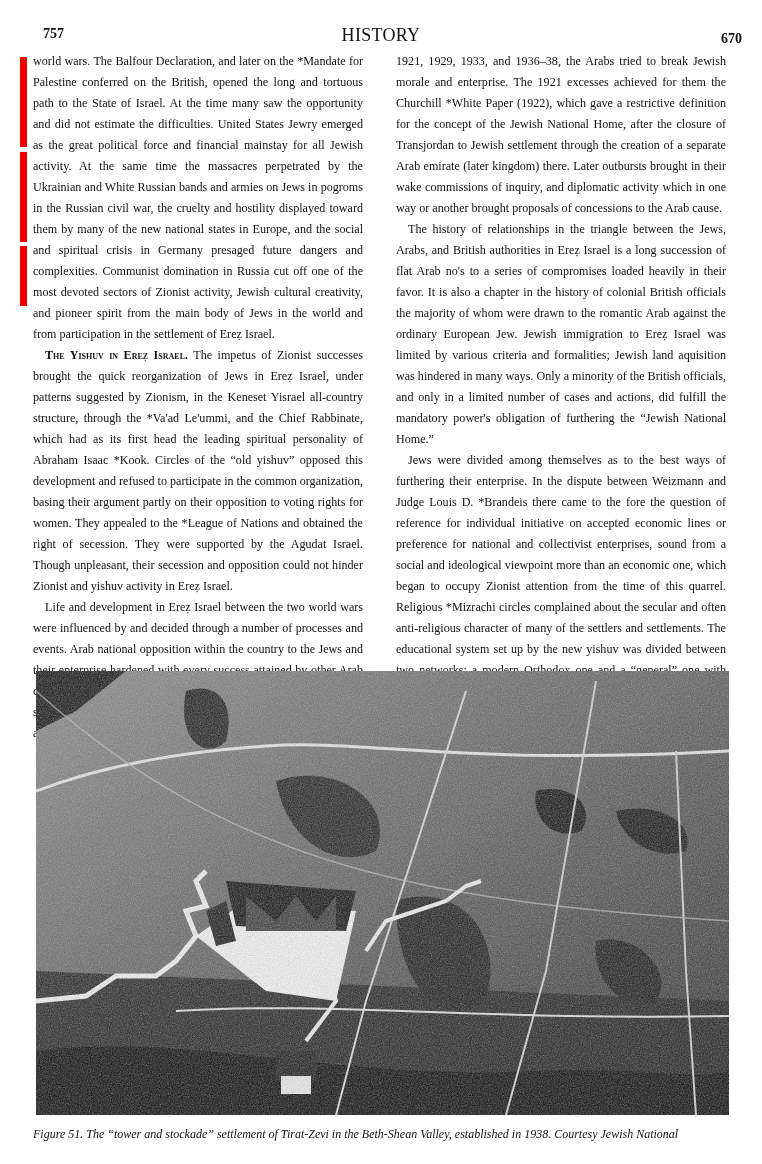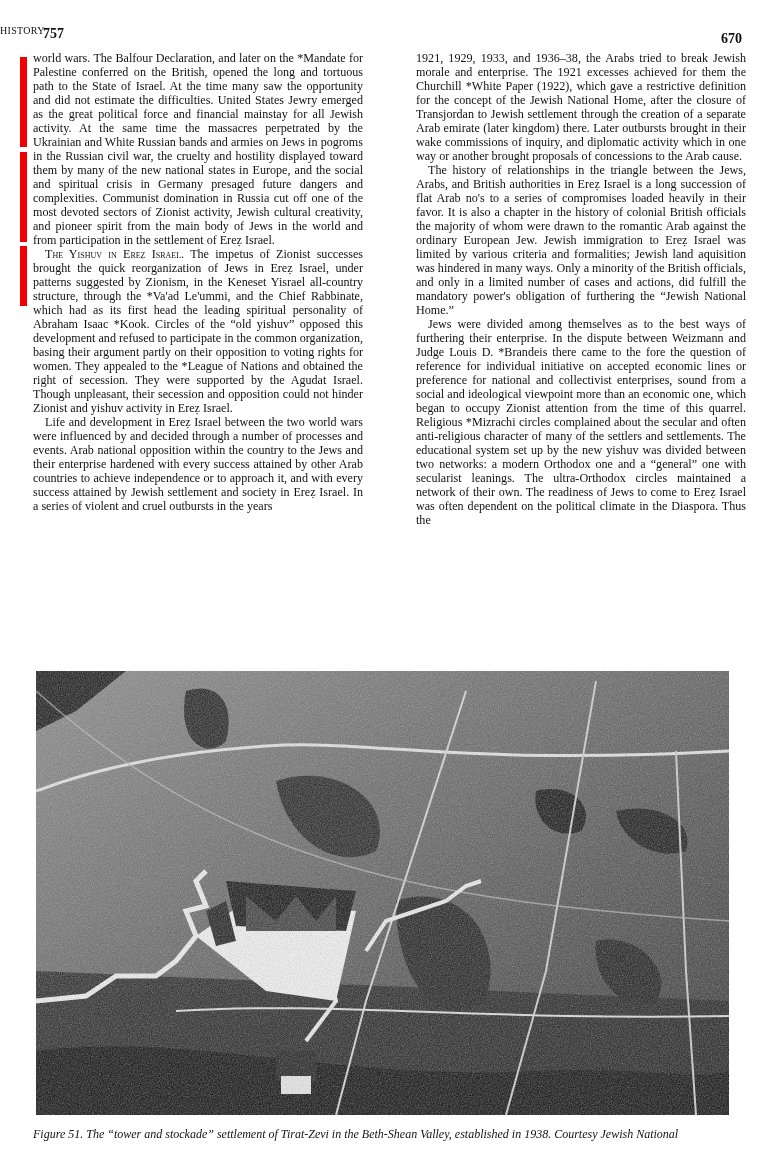--- a/index.html
+++ b/index.html
@@ -3,31 +3,31 @@
 <meta charset="utf-8">
 <style>
   html, body { margin: 0; padding: 0; background: #ffffff; }
   body {
     width: 762px; height: 1164px; position: relative; overflow: hidden;
     font-family: "Liberation Serif", "DejaVu Serif", serif; color: #111;
   }
   .page-num { position: absolute; font-size: 14px; font-weight: bold; margin-left: 10px; }
   #pn-left { left: 33px; top: 26px; }
   #pn-right { left: 711px; top: 31px; }
-  #running-head { position: absolute; left: 0; width: 762px; top: 25px; 
-    font-size: 10px; letter-spacing: 0.3px; }
+  #running-head { position: absolute; left: 0; width: 762px; top: 25px; text-align: center;
+    font-size: 18px; letter-spacing: 0.3px; }
   .col {
     position: absolute; top: 51px; width: 330px;
-    font-size: 12.1px; line-height: 14px; text-align: justify;
+    font-size: 12.1px; line-height: 21px; text-align: justify;
   }
   #col-left { left: 33px; }
-  #col-right { left: 416px; }
+  #col-right { left: 396px; }
   .col p { margin: 0; }
   .col p.indent { text-indent: 12px; }
-  .sc { font-variant: small-caps; }
+  .sc { font-variant: small-caps; font-weight: bold; }
   .it { }
   .change-bar { position: absolute; left: 20px; width: 7px; background: #f00000; }
   #bar1 { top: 57px; height: 90px; }
   #bar2 { top: 152px; height: 90px; }
   #bar3 { top: 246px; height: 60px; }
   #photo { position: absolute; left: 36px; top: 671px; width: 693px; height: 444px;
     background: #2a2a2a; overflow: hidden; }
   #photo svg { display: block; }
   #caption { position: absolute; left: 33px; top: 1127px; width: 700px; font-size: 12px;
     letter-spacing: 0; white-space: nowrap; color: #111; font-style: italic; }

